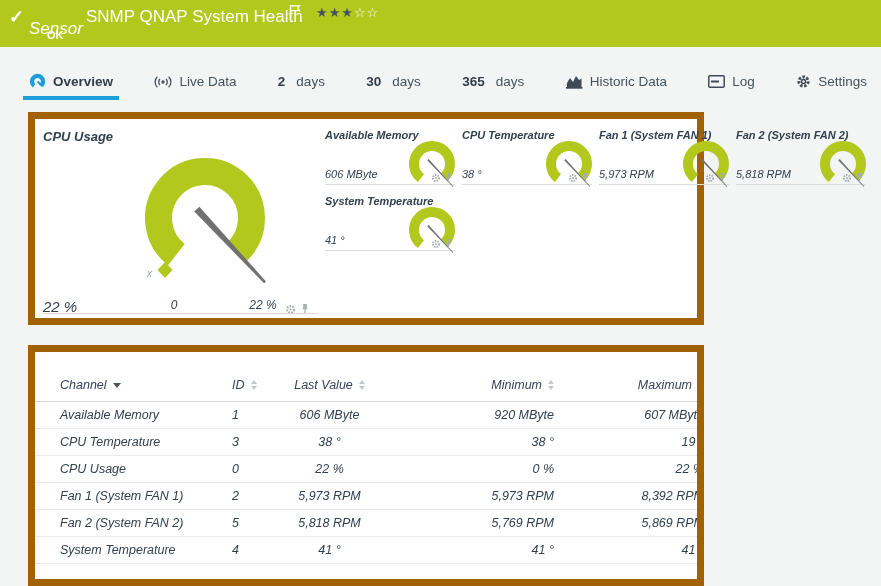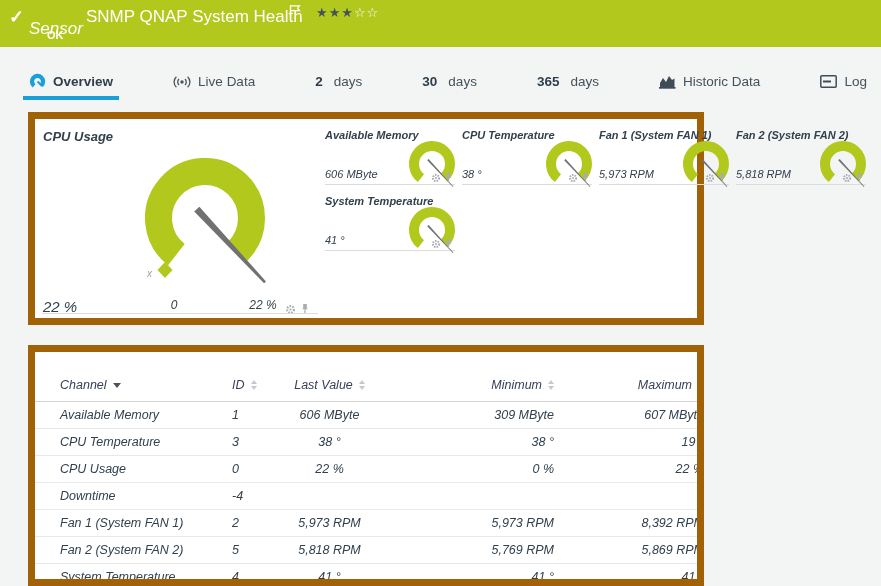--- a/index.html
+++ b/index.html
@@ -120,20 +120,28 @@
     </svg>
     <span>Historic Data</span>
   </div>
   <div class="tab">
     <svg width="17" height="13" viewBox="0 0 17 13">
       <rect x="0.8" y="0.8" width="15.4" height="11.4" rx="1" fill="none" stroke="#3f4c57" stroke-width="1.5"></rect>
       <line x1="3" y1="6.5" x2="11" y2="6.5" stroke="#3f4c57" stroke-width="2"></line>
     </svg>
     <span>Log</span>
   </div>
+  <div class="tab">
+    <svg width="15" height="15" viewBox="0 0 15 15">
+      <circle cx="7.5" cy="7.5" r="4.6" fill="none" stroke="#3f4c57" stroke-width="3" stroke-dasharray="2.4 1.6"></circle>
+      <circle cx="7.5" cy="7.5" r="2.7" fill="#3f4c57"></circle>
+      <circle cx="7.5" cy="7.5" r="1.2" fill="#f3f4f4"></circle>
+    </svg>
+    <span>Settings</span>
+  </div>
 </div>
 
 <div class="panel" id="gauges-panel">
 
   <div>
     <div class="big-title">CPU Usage</div>
     <svg class="big-gauge-svg" width="200" height="200" viewBox="0 0 200 200">
       <path d="M 71.37 136.64 A 46.5 46.5 0 1 1 132.30 133.45" fill="none" stroke="#b2c81c" stroke-width="27"></path>
       <polygon points="60,144 67.5,152 60,160 52.5,152" fill="#b2c81c"></polygon>
       <polygon points="96.5,112 103.5,112 101.3,12 98.7,12" fill="#717171" transform="rotate(137 100 100)"></polygon>
@@ -261,21 +269,21 @@
         <th class="col-min"><span>Minimum</span><span class="sort-both"><i class="u"></i><i class="d"></i></span></th>
         <th class="col-max"><span>Maximum</span><span class="sort-both"><i class="u"></i><i class="d"></i></span></th>
         <th class="col-ed"></th>
       </tr>
     </thead>
     <tbody>
       <tr>
         <td class="col-ch">Available Memory</td>
         <td class="col-id">1</td>
         <td class="col-lv">606 MByte</td>
-        <td class="col-min">309 MByte</td>
+        <td class="col-min">920 MByte</td>
         <td class="col-max">607 MByte</td>
         <td class="col-ed"><span class="editicon"><svg width="15" height="15" viewBox="0 0 16 16">
                 <circle cx="10.5" cy="5.5" r="3.1" fill="none" stroke="#3f4c57" stroke-width="2.1" stroke-dasharray="1.7 1.2"></circle>
                 <circle cx="10.5" cy="5.5" r="1" fill="#3f4c57"></circle>
                 <circle cx="4.3" cy="11.7" r="1.9" fill="none" stroke="#3f4c57" stroke-width="1.7" stroke-dasharray="1.2 0.9"></circle>
               </svg></span></td>
       </tr>
       <tr>
         <td class="col-ch">CPU Temperature</td>
         <td class="col-id">3</td>
@@ -294,32 +302,20 @@
         <td class="col-lv">22 %</td>
         <td class="col-min">0 %</td>
         <td class="col-max">22 %</td>
         <td class="col-ed"><span class="editicon"><svg width="15" height="15" viewBox="0 0 16 16">
                 <circle cx="10.5" cy="5.5" r="3.1" fill="none" stroke="#3f4c57" stroke-width="2.1" stroke-dasharray="1.7 1.2"></circle>
                 <circle cx="10.5" cy="5.5" r="1" fill="#3f4c57"></circle>
                 <circle cx="4.3" cy="11.7" r="1.9" fill="none" stroke="#3f4c57" stroke-width="1.7" stroke-dasharray="1.2 0.9"></circle>
               </svg></span></td>
       </tr>
       <tr>
-        <td class="col-ch">Downtime</td>
-        <td class="col-id">-4</td>
-        <td class="col-lv"></td>
-        <td class="col-min"></td>
-        <td class="col-max"></td>
-        <td class="col-ed"><span class="editicon"><svg width="15" height="15" viewBox="0 0 16 16">
-                <circle cx="10.5" cy="5.5" r="3.1" fill="none" stroke="#3f4c57" stroke-width="2.1" stroke-dasharray="1.7 1.2"></circle>
-                <circle cx="10.5" cy="5.5" r="1" fill="#3f4c57"></circle>
-                <circle cx="4.3" cy="11.7" r="1.9" fill="none" stroke="#3f4c57" stroke-width="1.7" stroke-dasharray="1.2 0.9"></circle>
-              </svg></span></td>
-      </tr>
-      <tr>
         <td class="col-ch">Fan 1 (System FAN 1)</td>
         <td class="col-id">2</td>
         <td class="col-lv">5,973 RPM</td>
         <td class="col-min">5,973 RPM</td>
         <td class="col-max">8,392 RPM</td>
         <td class="col-ed"><span class="editicon"><svg width="15" height="15" viewBox="0 0 16 16">
                 <circle cx="10.5" cy="5.5" r="3.1" fill="none" stroke="#3f4c57" stroke-width="2.1" stroke-dasharray="1.7 1.2"></circle>
                 <circle cx="10.5" cy="5.5" r="1" fill="#3f4c57"></circle>
                 <circle cx="4.3" cy="11.7" r="1.9" fill="none" stroke="#3f4c57" stroke-width="1.7" stroke-dasharray="1.2 0.9"></circle>
               </svg></span></td>

